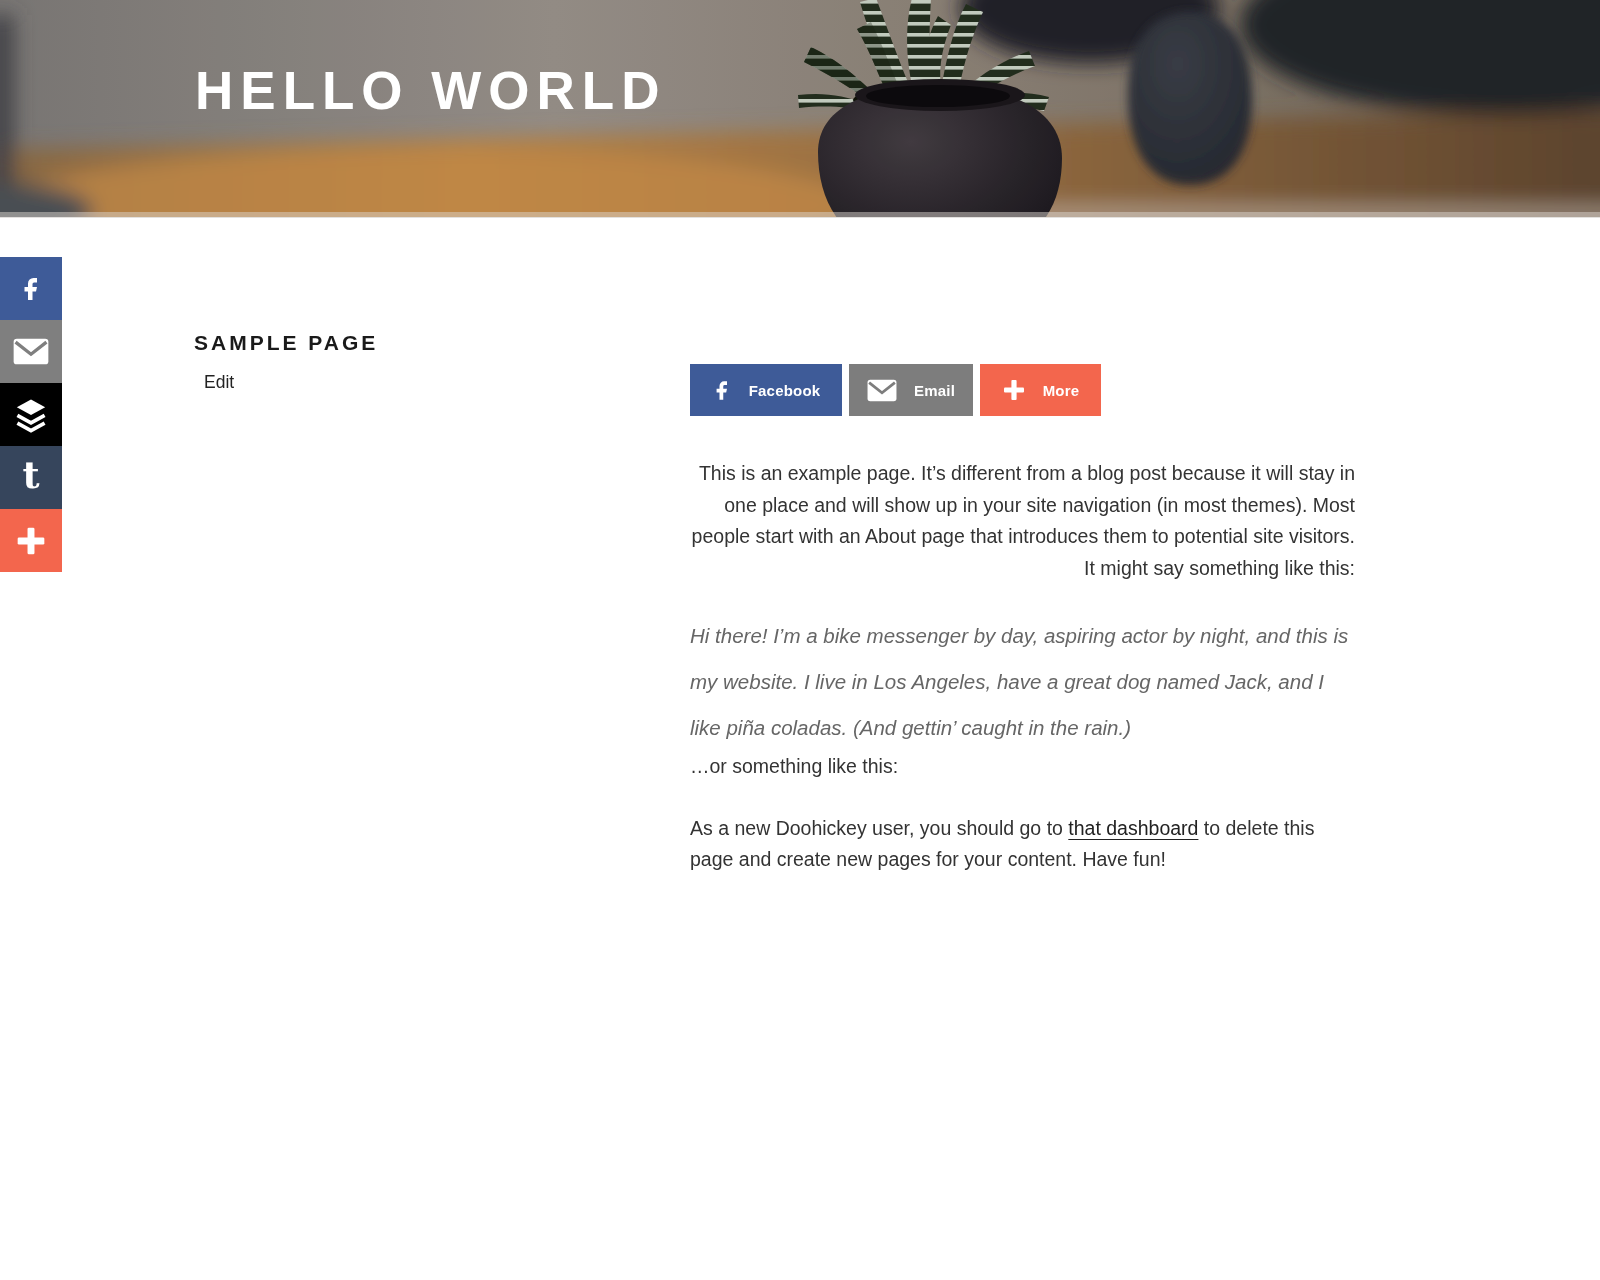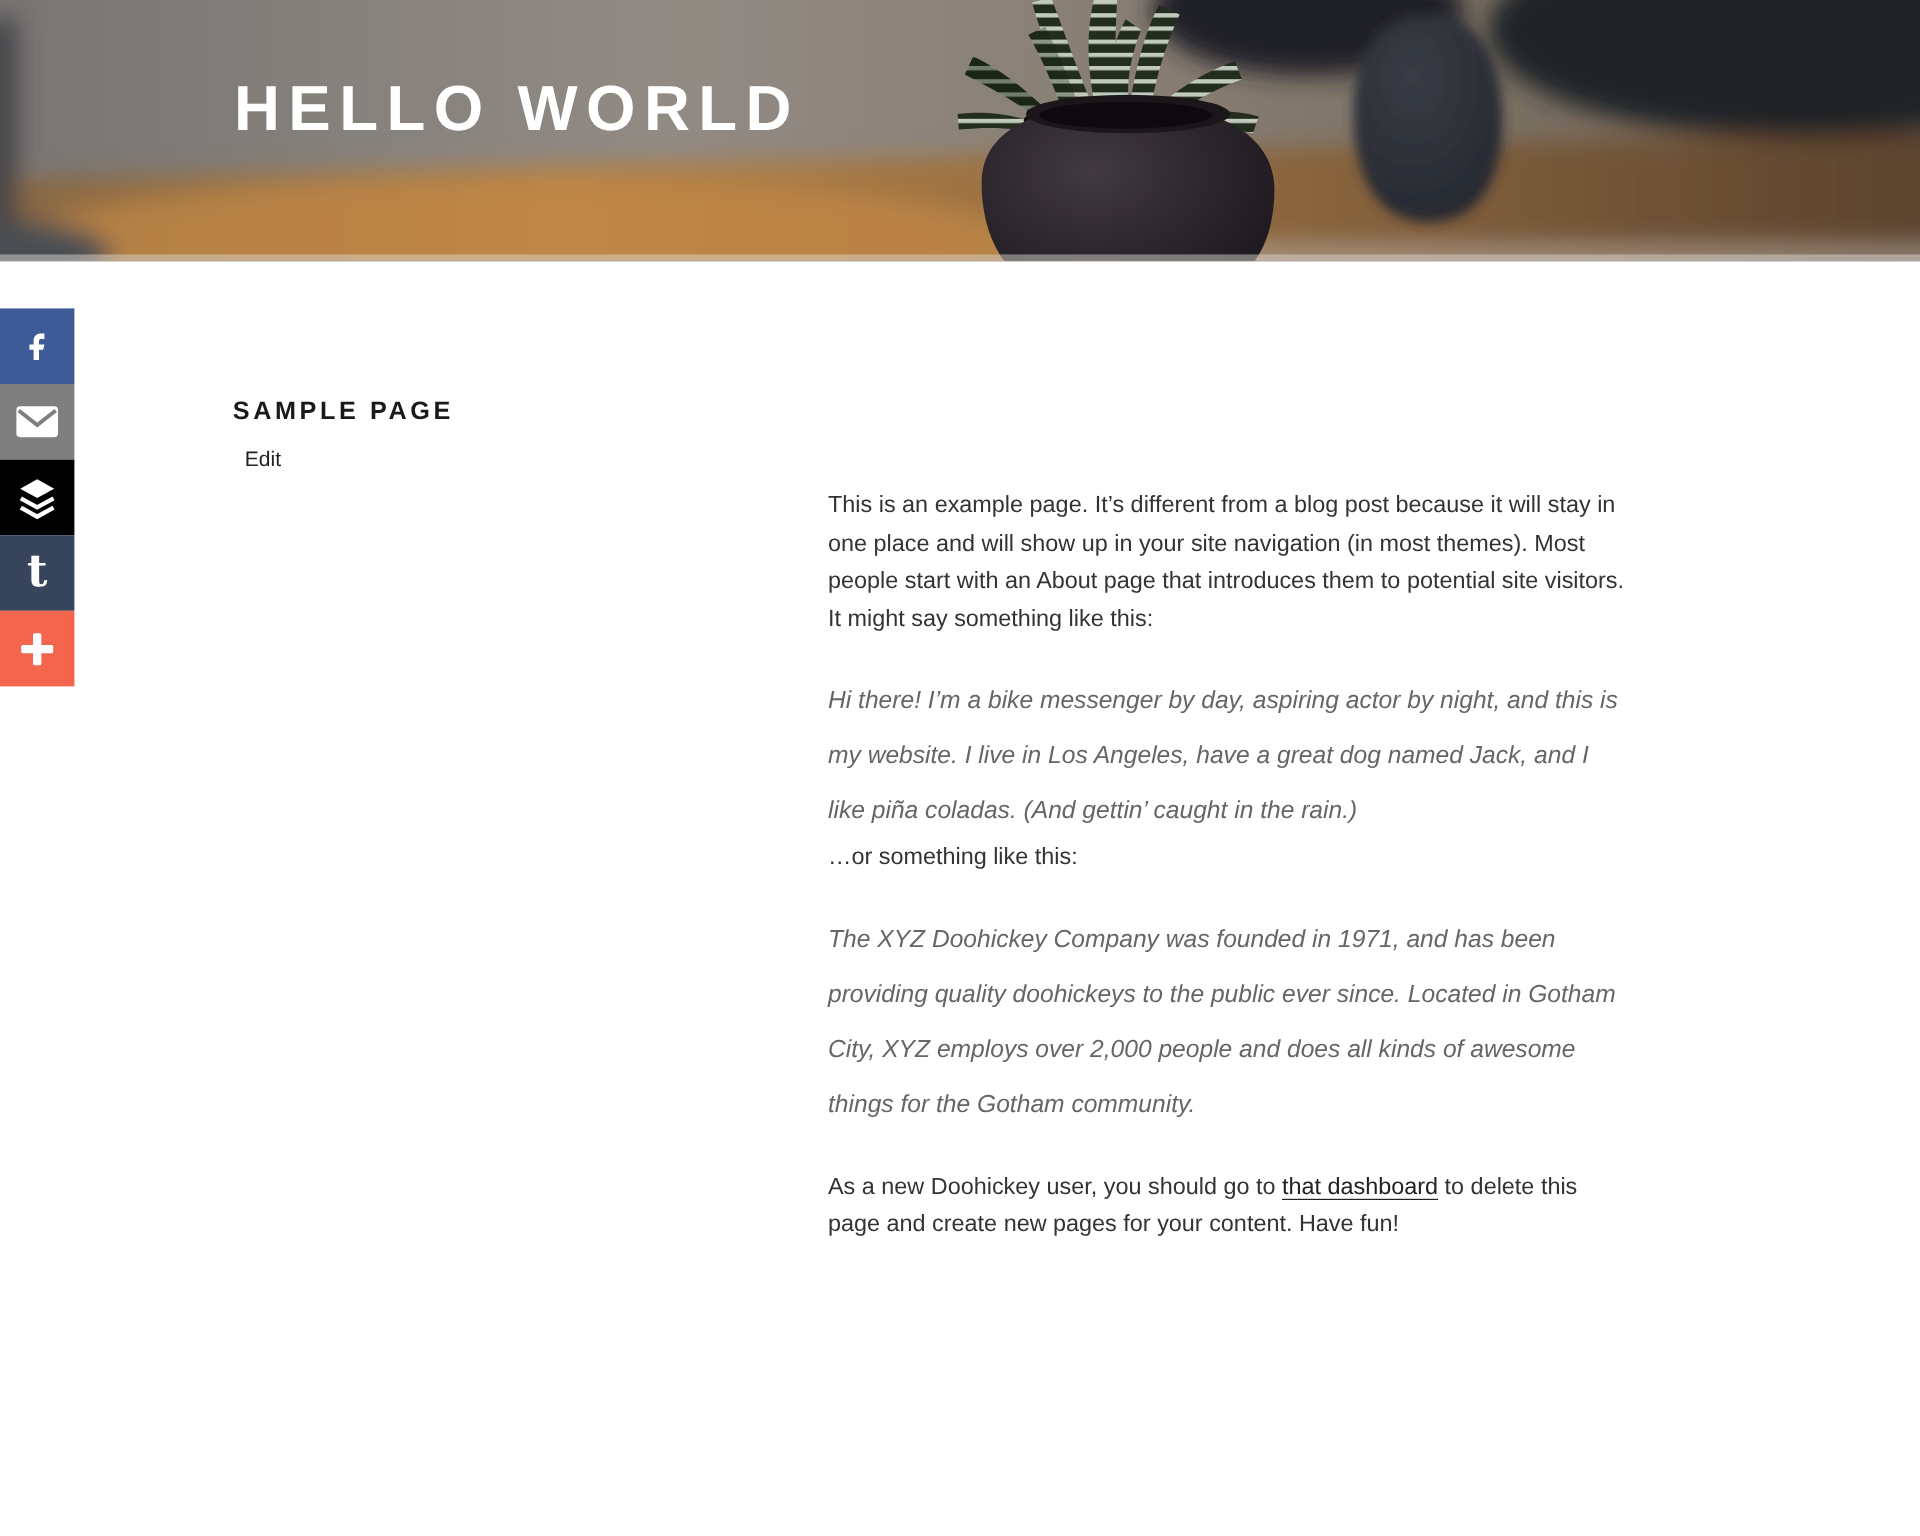--- a/index.html
+++ b/index.html
@@ -39,21 +39,21 @@
   .content { position:absolute; left:690px; top:364px; width:665px; color:#333; }
   .share-row { display:flex; gap:7px; }
   .share-btn { height:52px; display:inline-flex; align-items:center; justify-content:center;
                gap:17px; border:none; cursor:pointer; color:#fff; font-size:15px;
                font-weight:700; letter-spacing:0.2px; font-family:"Liberation Sans", sans-serif; }
   .share-fb    { width:152px; background:#3e5b98; }
   .share-email { width:124px; background:#7d7d7d; }
   .share-more  { width:121px; background:#f3664d; }
 
   .content p  { font-size:19.5px; line-height:31.5px; color:#333; }
-  .p-first    { margin-top:42px; }
+  .p-first    { margin-top:42px;text-align:right; }
   .p-mid      { }
   .p-last     { margin-top:30px; }
   .content blockquote { margin-top:29px; font-size:20.5px; line-height:46px;
                         font-style:italic; color:#666; }
   .dash-link { color:#222; text-decoration:underline; text-underline-offset:4px; cursor:pointer; }
 </style>
 </head>
 <body>
 
 <div class="page">
@@ -171,25 +171,46 @@
     </button>
   </nav>
 
   <aside class="entry-left">
     <h1 class="entry-title">SAMPLE PAGE</h1>
     <a class="edit-link" href="#">Edit</a>
   </aside>
 
   <main class="content">
 
+    <div class="share-row">
+      <button class="share-btn share-fb">
+        <svg width="20" height="25" viewBox="0 0 24 24">
+          <path d="M18 1h-3.5A5.5 5.5 0 0 0 9 6.5V10H5.5v4.5H9V23h4.5v-8.5H17l1-4.5h-4.5V7a1.5 1.5 0 0 1 1.5-1.5h3z" fill="#ffffff"></path>
+        </svg>
+        <span>Facebook</span>
+      </button>
+      <button class="share-btn share-email">
+        <svg width="30" height="23" viewBox="0 0 28 21">
+          <rect x="0.5" y="0.5" width="27" height="20" rx="2.5" fill="#ffffff"></rect>
+          <polyline points="2,3.2 14,12.6 26,3.2" fill="none" stroke="#7d7d7d" stroke-width="2.6"></polyline>
+        </svg>
+        <span>Email</span>
+      </button>
+      <button class="share-btn share-more">
+        <svg width="24" height="24" viewBox="0 0 24 24">
+          <rect x="9.4" y="2" width="5.2" height="20" rx="1" fill="#ffffff"></rect>
+          <rect x="2" y="9.4" width="20" height="5.2" rx="1" fill="#ffffff"></rect>
+        </svg>
+        <span>More</span>
+      </button>
+    </div>
 
     <p class="p-first">This is an example page. It’s different from a blog post because it will stay in one place and will show up in your site navigation (in most themes). Most people start with an About page that introduces them to potential site visitors. It might say something like this:</p>
 
     <blockquote>Hi there! I’m a bike messenger by day, aspiring actor by night, and this is my website. I live in Los Angeles, have a great dog named Jack, and I like piña coladas. (And gettin’ caught in the rain.)</blockquote>
 
     <p class="p-mid">…or something like this:</p>
 
-    <blockquote>The XYZ Doohickey Company was founded in 1971, and has been providing quality doohickeys to the public ever since. Located in Gotham City, XYZ employs over 2,000 people and does all kinds of awesome things for the Gotham community.</blockquote>
 
     <p class="p-last"><span>As a new Doohickey user, you should go to </span><a class="dash-link" href="#">that dashboard</a><span> to delete this page and create new pages for your content. Have fun!</span></p>
 
   </main>
 </div>
 
 </body></html>

